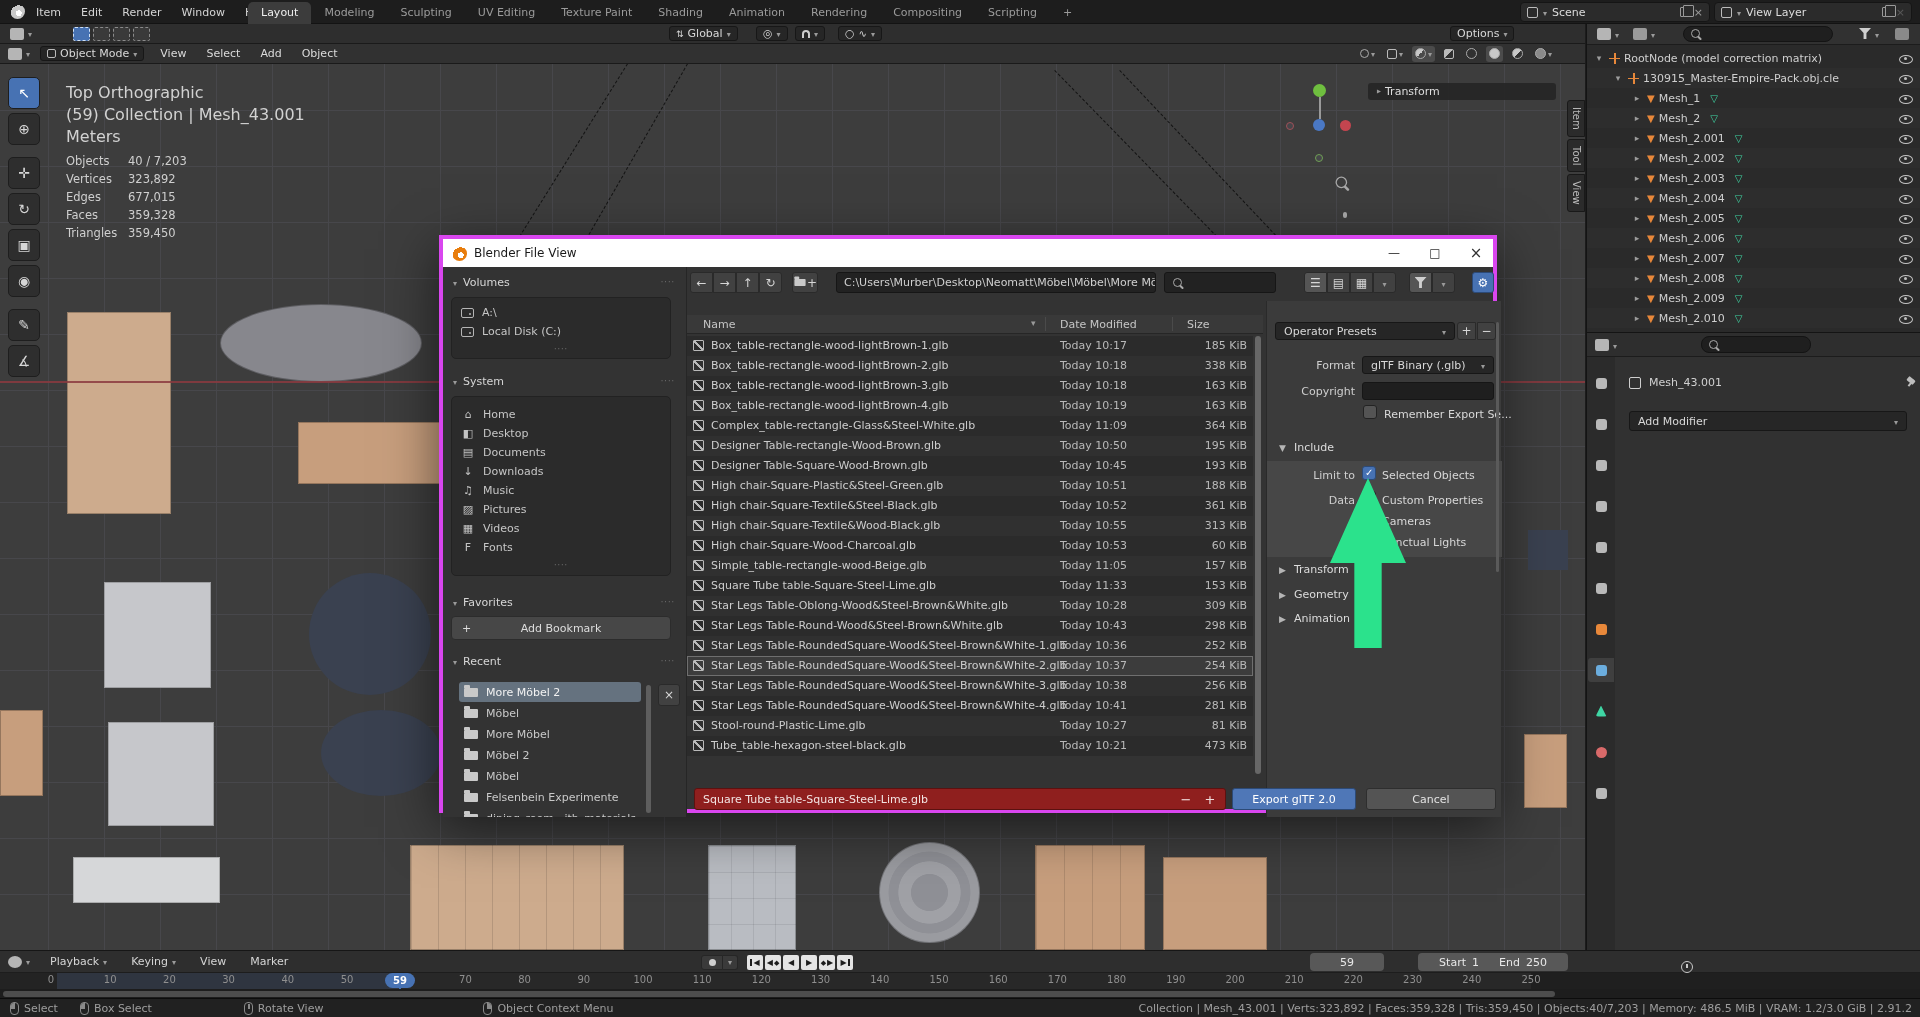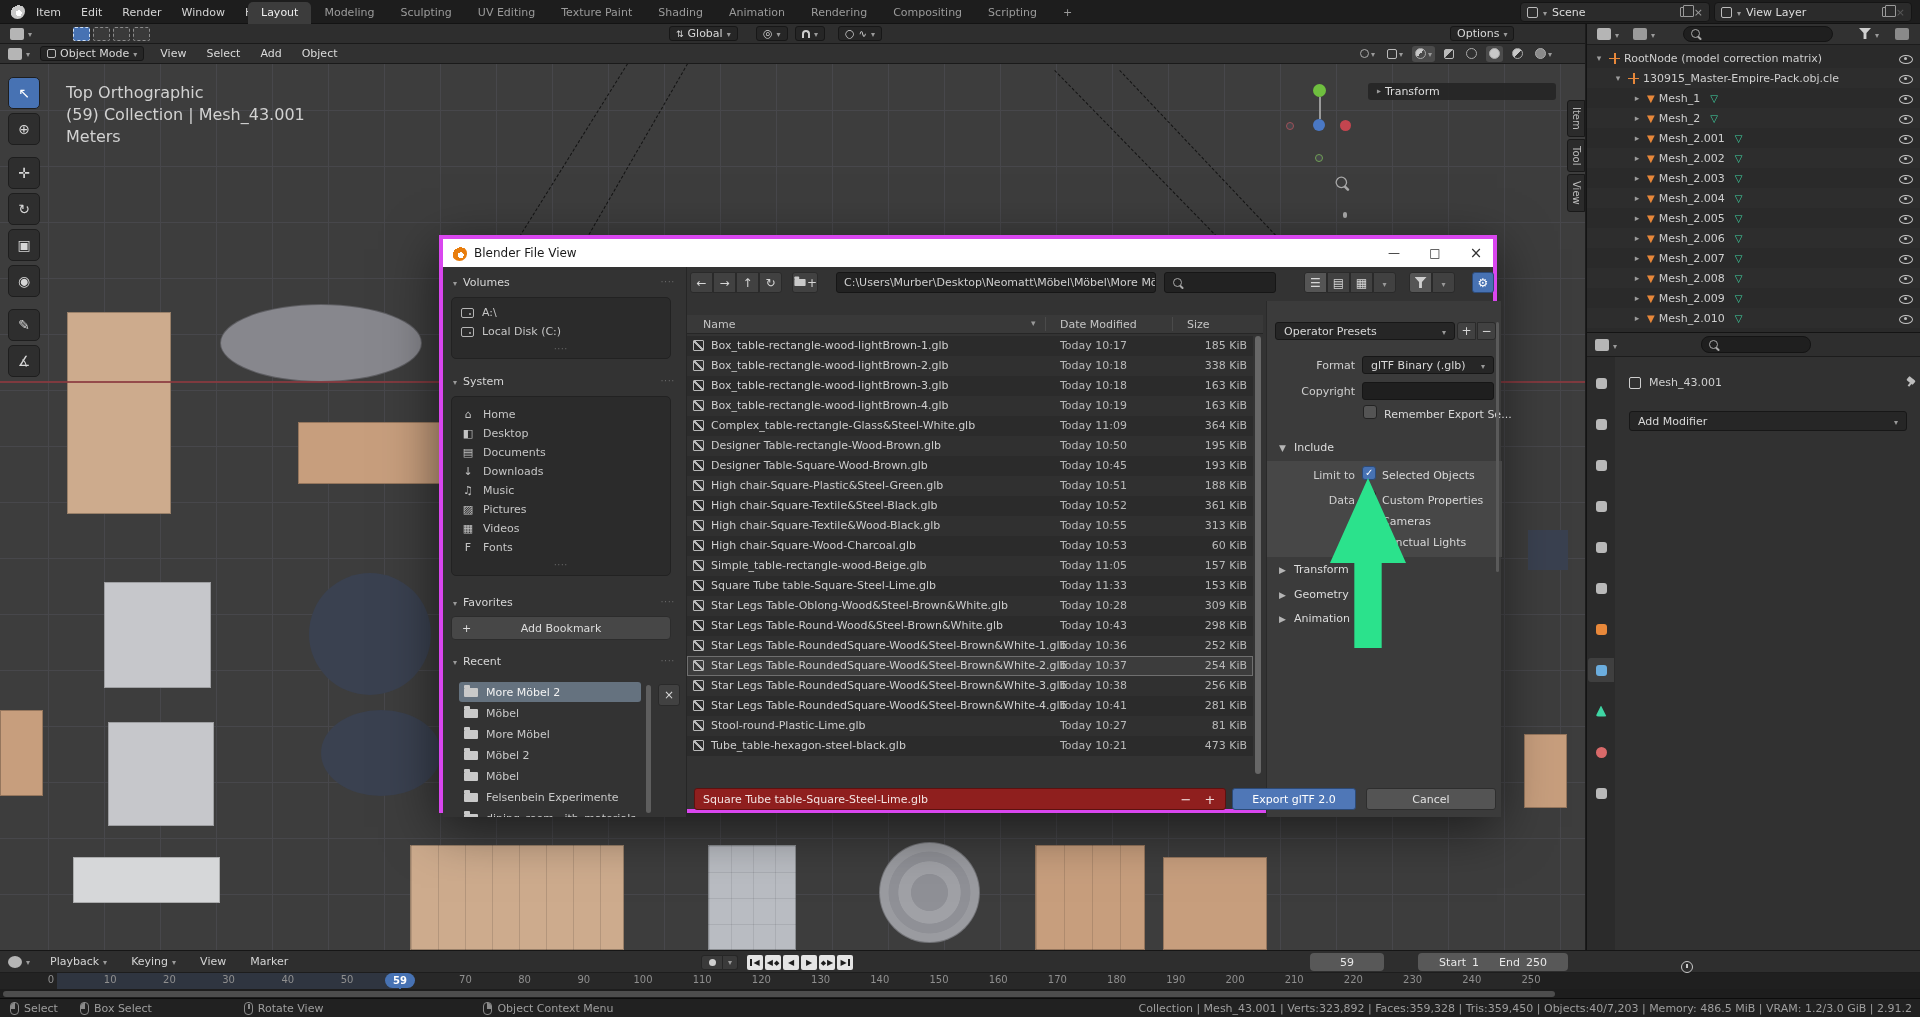--- a/index.html
+++ b/index.html
@@ -311,20 +311,43 @@
     <div class="dl" style="left:1055px;top:6px;width:327px;transform:rotate(45.7deg)"></div>
     <div class="dl" style="left:1120px;top:6px;width:262px;transform:rotate(46.6deg)"></div>
 
     
     <div id="overlaytext">
 
     <div>Top Orthographic</div>
         <div>(59) Collection | Mesh_43.001</div>
         <div>Meters</div>
       </div>
+    <div id="vpstats">
+
+    <div class="statrow">
+          <b>Objects</b>
+          <span>40 / 7,203</span>
+        </div>
+        <div class="statrow">
+          <b>Vertices</b>
+          <span>323,892</span>
+        </div>
+        <div class="statrow">
+          <b>Edges</b>
+          <span>677,015</span>
+        </div>
+        <div class="statrow">
+          <b>Faces</b>
+          <span>359,328</span>
+        </div>
+        <div class="statrow">
+          <b>Triangles</b>
+          <span>359,450</span>
+        </div>
+      </div>
 
     
     <div id="lefttools">
       <span class="tool active">↖</span>
       <span class="tool">⊕</span>
       <span class="tool" style="margin-top:8px">✛</span>
       <span class="tool">↻</span>
       <span class="tool">▣</span>
       <span class="tool">◉</span>
       <span class="tool" style="margin-top:8px">✎</span>

